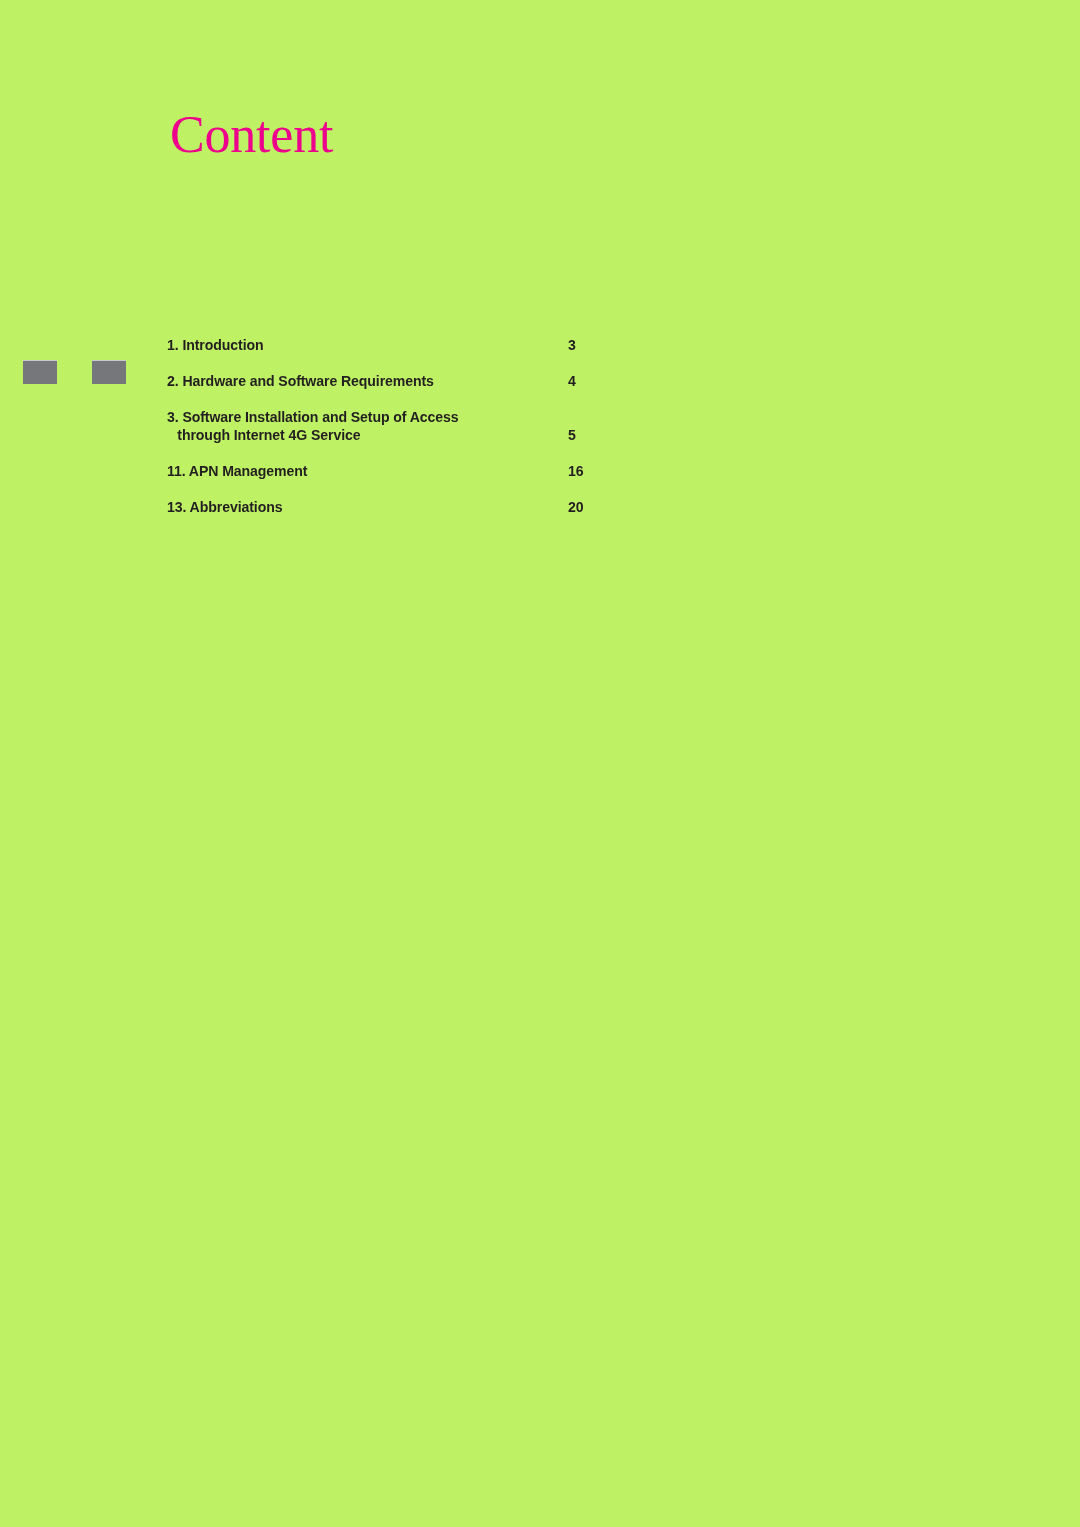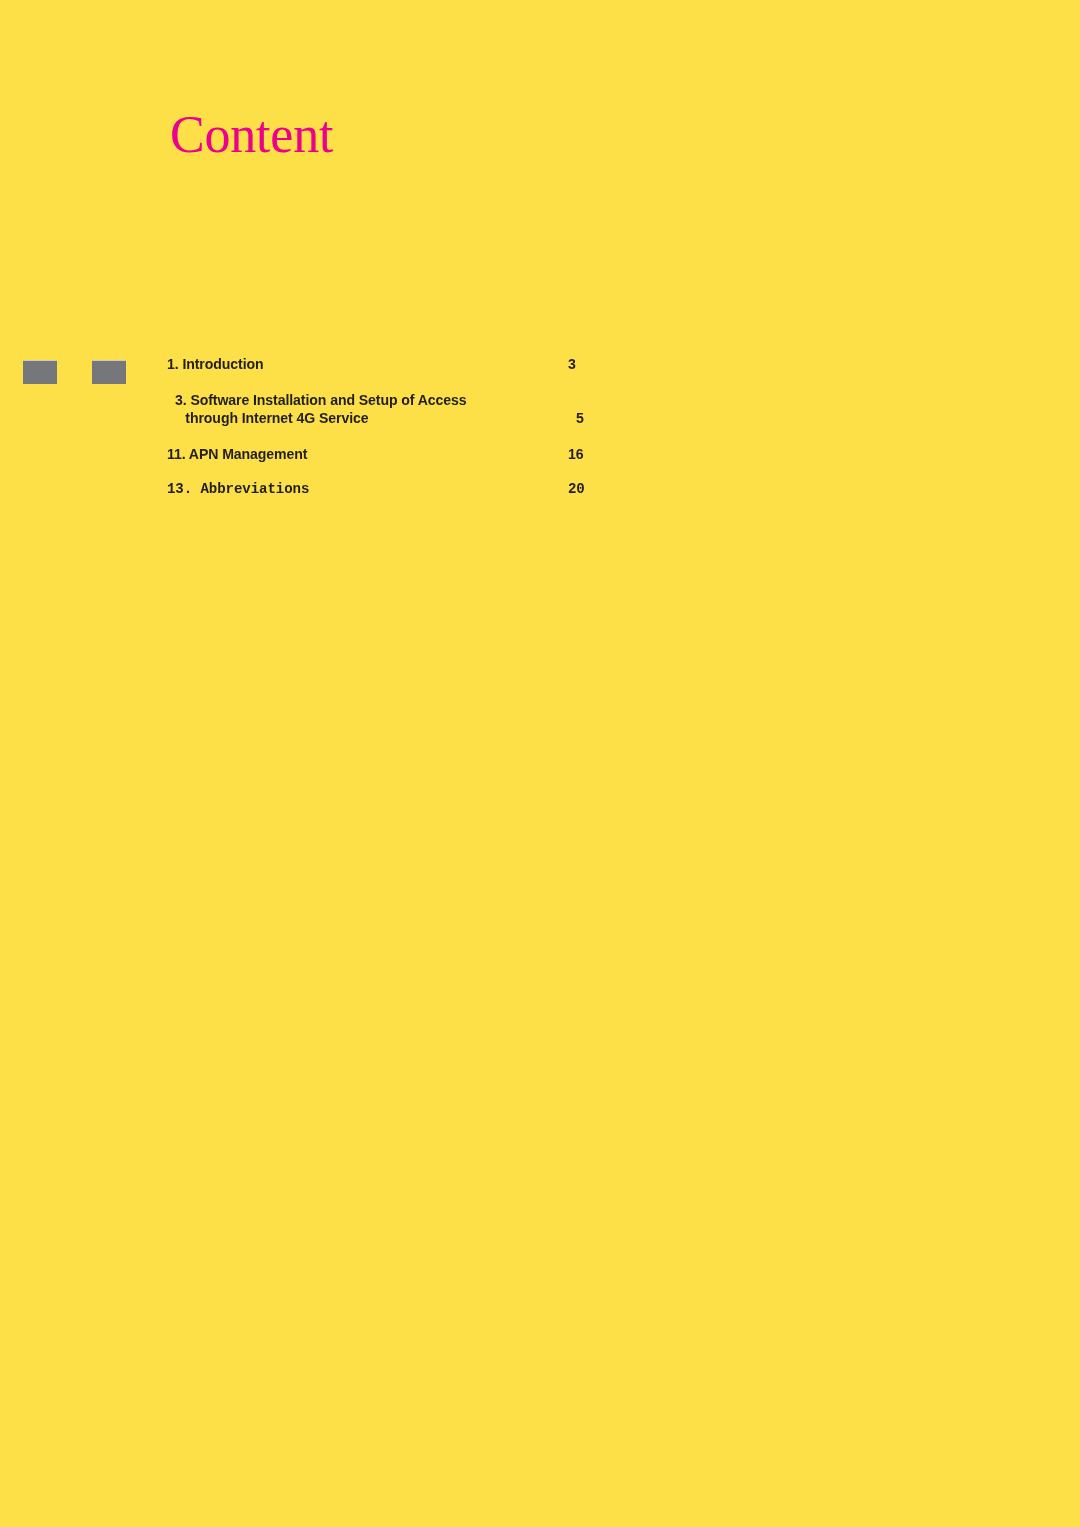--- a/index.html
+++ b/index.html
@@ -13,21 +13,21 @@
     height: 1527px;
     position: relative;
     overflow: hidden;
     font-family: "Liberation Sans", "DejaVu Sans", sans-serif;
     -webkit-font-smoothing: antialiased;
   }
 
   .page {
     position: absolute;
     inset: 0;
-    background: #fde047;
+    background: #bef264;
     padding-left: 25px;
   }
 
   
   .page-title {
     position: absolute;
     left: 170px;
     top: 108px;
     font-family: "Liberation Serif", "DejaVu Serif", serif;
     font-size: 52px;
@@ -54,31 +54,31 @@
     background: #76777B;
     border-top: 1px solid #c9cacc;
   }
   .margin-square.first { left: 23px; }
   .margin-square.second { left: 92px; }
 
   
   .toc {
     position: absolute;
     left: 167px;
-    top: 355px;
+    top: 336px;
     width: 520px;
   }
 
   .toc-entry {
     position: relative;
     display: block;
     margin-bottom: 18px;
     min-height: 18px;
   }
-  .toc-entry:last-child { margin-bottom: 4px; font-family: Liberation Mono, monospace; }
+  .toc-entry:last-child { margin-bottom: 4px; }
 
   .toc-label {
     display: block;
     width: 400px;
     font-size: 15px;
     line-height: 18px;
     font-weight: 700;
     color: #231F20;
     letter-spacing: -0.1px;
     font-stretch: condensed;
@@ -98,38 +98,42 @@
     font-size: 15px;
     line-height: 18px;
     font-weight: 700;
     color: #231F20;
     letter-spacing: -0.1px;
     transform: scaleX(0.94);
     transform-origin: left center;
   }
   
   .toc-entry.two-line .toc-page { top: 18px; }
-  .toc-entry.two-line { margin-bottom: 18px; margin-left: 8px; }
+  .toc-entry.two-line { margin-bottom: 18px; }
 </style>
 </head>
 <body>
 
 <div class="page">
 
   <div class="page-title">Content</div>
 
   <div class="margin-marks">
     <div class="margin-square first"></div>
     <div class="margin-square second"></div>
   </div>
 
   <div class="toc" id="toc-list">
       <div class="toc-entry">
         <span class="toc-label">1. Introduction</span>
         <span class="toc-page">3</span>
+      </div>
+      <div class="toc-entry">
+        <span class="toc-label">2. Hardware and Software Requirements</span>
+        <span class="toc-page">4</span>
       </div>
       <div class="toc-entry two-line">
         <span class="toc-label">3. Software Installation and Setup of Access</span>
         <span class="toc-label toc-label-line2">through Internet 4G Service</span>
         <span class="toc-page">5</span>
       </div>
       <div class="toc-entry">
         <span class="toc-label">11. APN Management</span>
         <span class="toc-page">16</span>
       </div>

